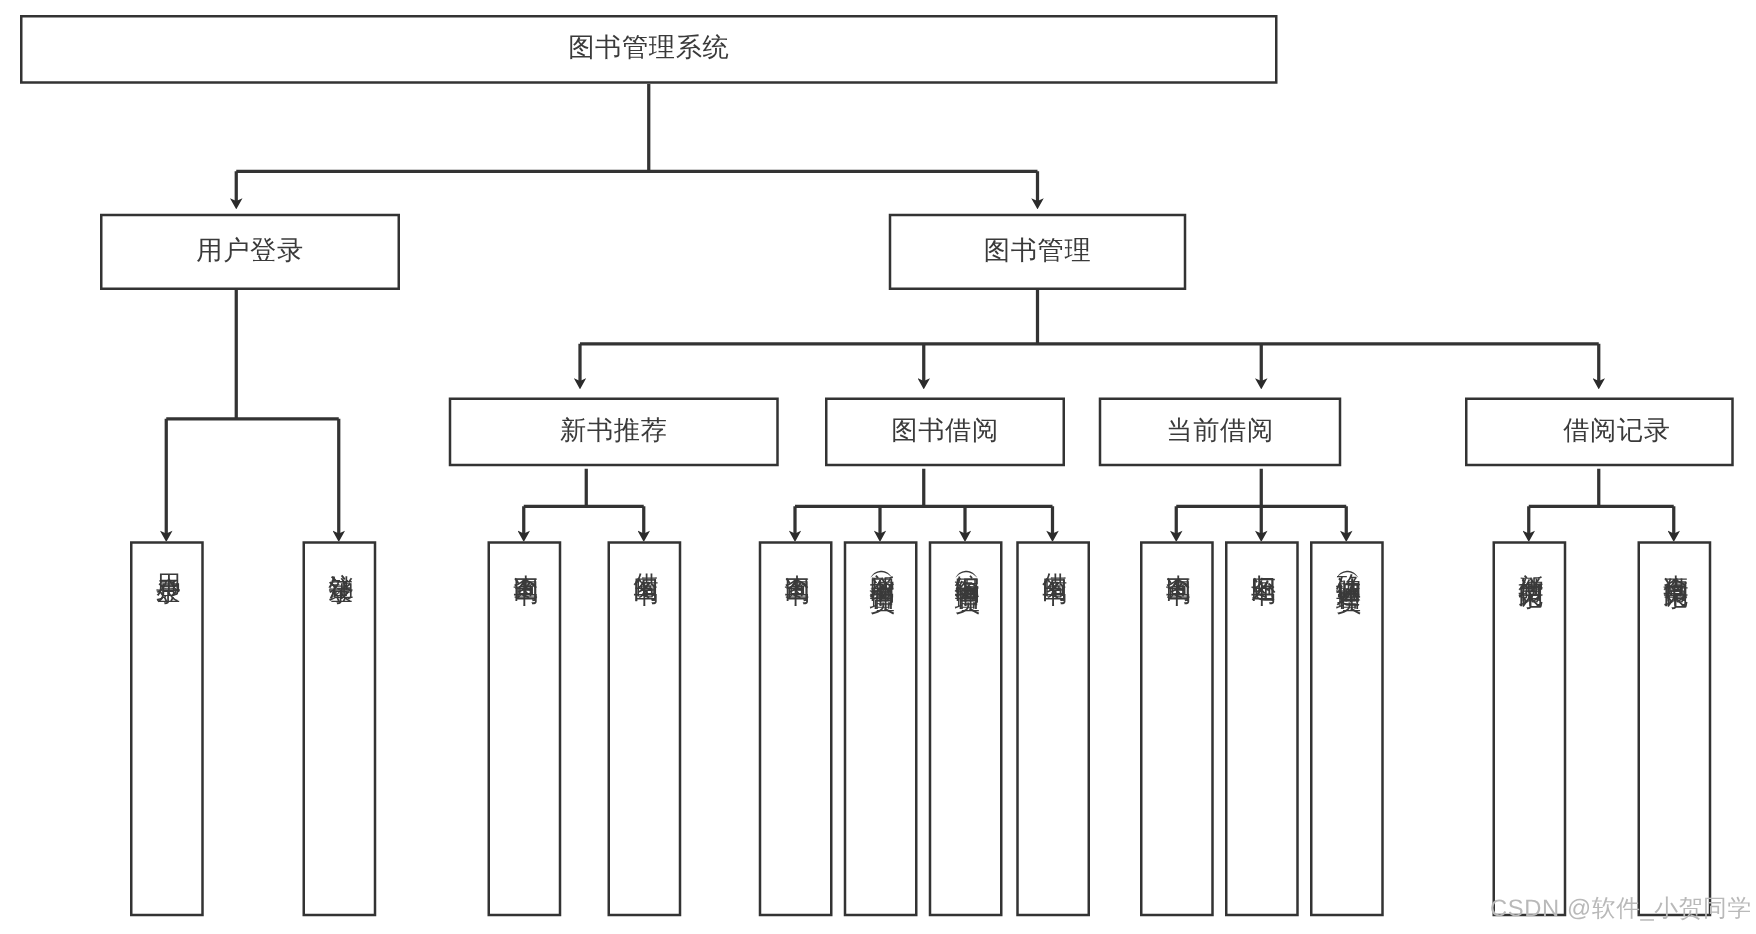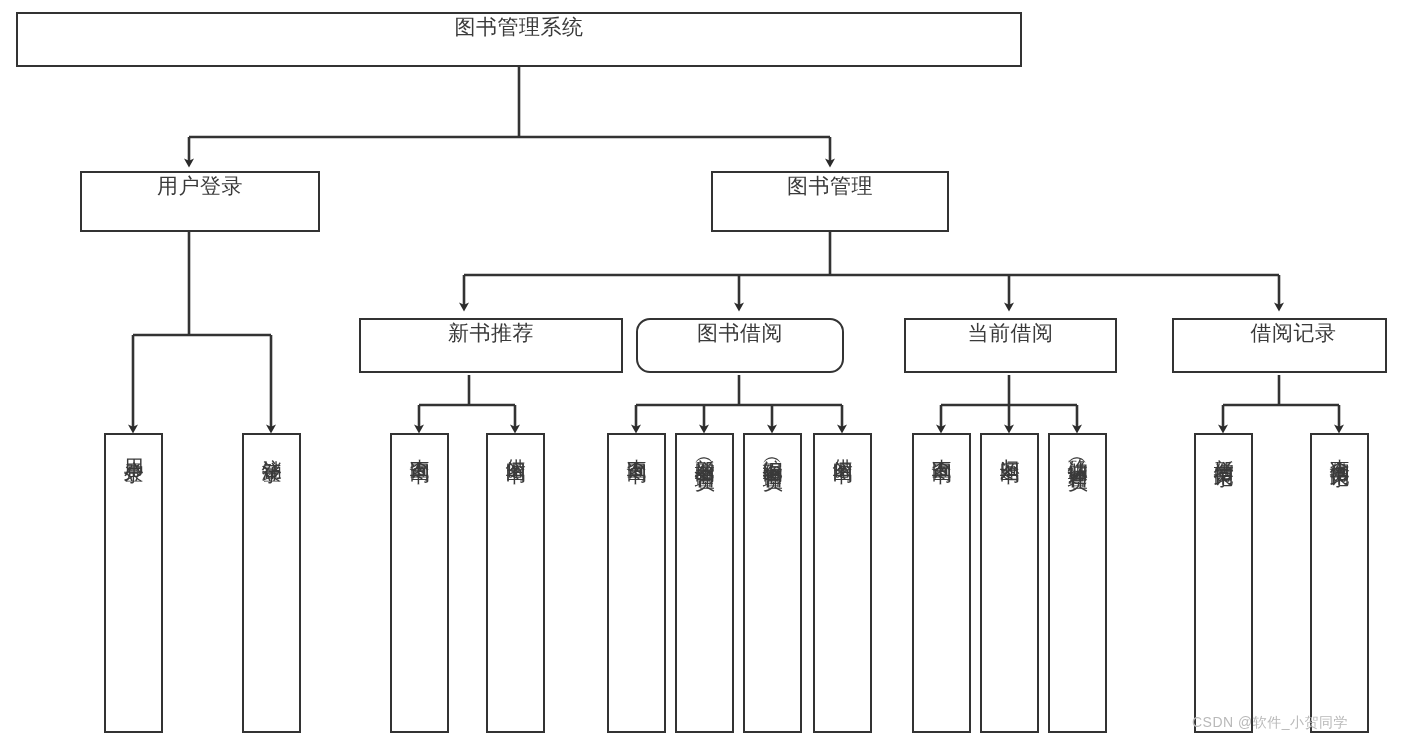--- a/index.html
+++ b/index.html
@@ -25,20 +25,21 @@
     width: 1405px;
     height: 747px;
   }
   
   .node {
     position: absolute;
     box-sizing: border-box;
     background: #ffffff;
     border: 2px solid #333333;
     display: flex;
+    align-items: center;
     justify-content: center;
     overflow: hidden;
   }
   .node .label {
     color: #3a3a3a;
     font-size: 21px;
     line-height: 1.28;
     letter-spacing: 0.5px;
     white-space: nowrap;
     text-align: center;
@@ -56,21 +57,21 @@
     writing-mode: vertical-rl;
     text-orientation: upright;
     font-size: 20px;
     line-height: 1.18;
     letter-spacing: 2px;
     white-space: nowrap;
   }
   .watermark {
     position: absolute;
     color: #b9b9b9;
-    font-size: 14px;
+    font-size: 19px;
     letter-spacing: 0.5px;
     white-space: nowrap;
     pointer-events: none;
   }
 </style>
 </head>
 <body>
 
 <div id="canvas">
 
@@ -135,25 +136,25 @@
   </div>
 
   <div class="node horizontal" style="left:711px; top:171px; width:238px; height:61px;">
     <span class="label">图书管理</span>
   </div>
 
   <div class="node horizontal" style="left:359px; top:318px; width:264px; height:55px;">
     <span class="label">新书推荐</span>
   </div>
 
-  <div class="node horizontal" style="left:636px; top:318px; width:208px; height:55px;border-radius:14px;">
+  <div class="node horizontal" style="left:660px; top:318px; width:192px; height:55px;">
     <span class="label">图书借阅</span>
   </div>
 
-  <div class="node horizontal" style="left:904px; top:318px; width:213px; height:55px;">
+  <div class="node horizontal" style="left:879px; top:318px; width:194px; height:55px;">
     <span class="label">当前借阅</span>
   </div>
 
   <div class="node horizontal" style="left:1172px; top:318px; width:215px; height:55px;padding-left:28px;">
     <span class="label">借阅记录</span>
   </div>
 
   <div class="node vertical" style="left:104px; top:433px; width:59px; height:300px;">
     <span class="label">用户登录</span>
   </div>

